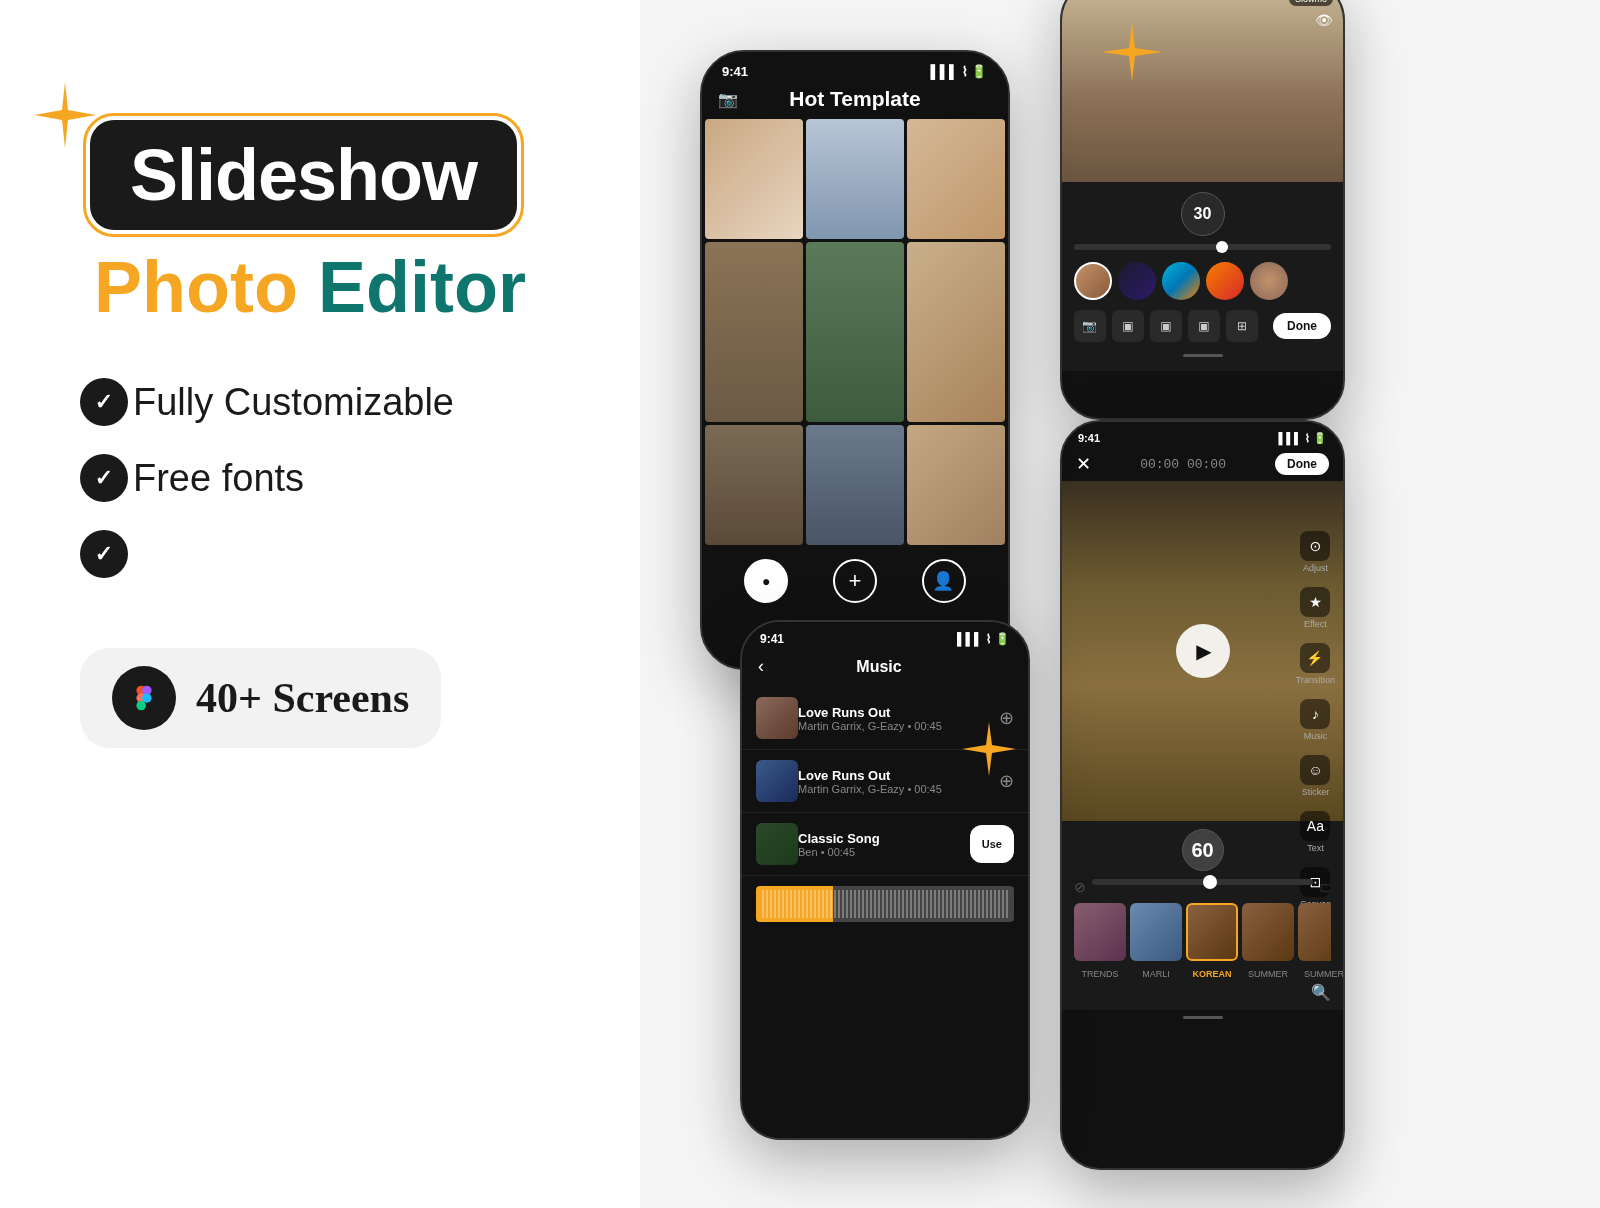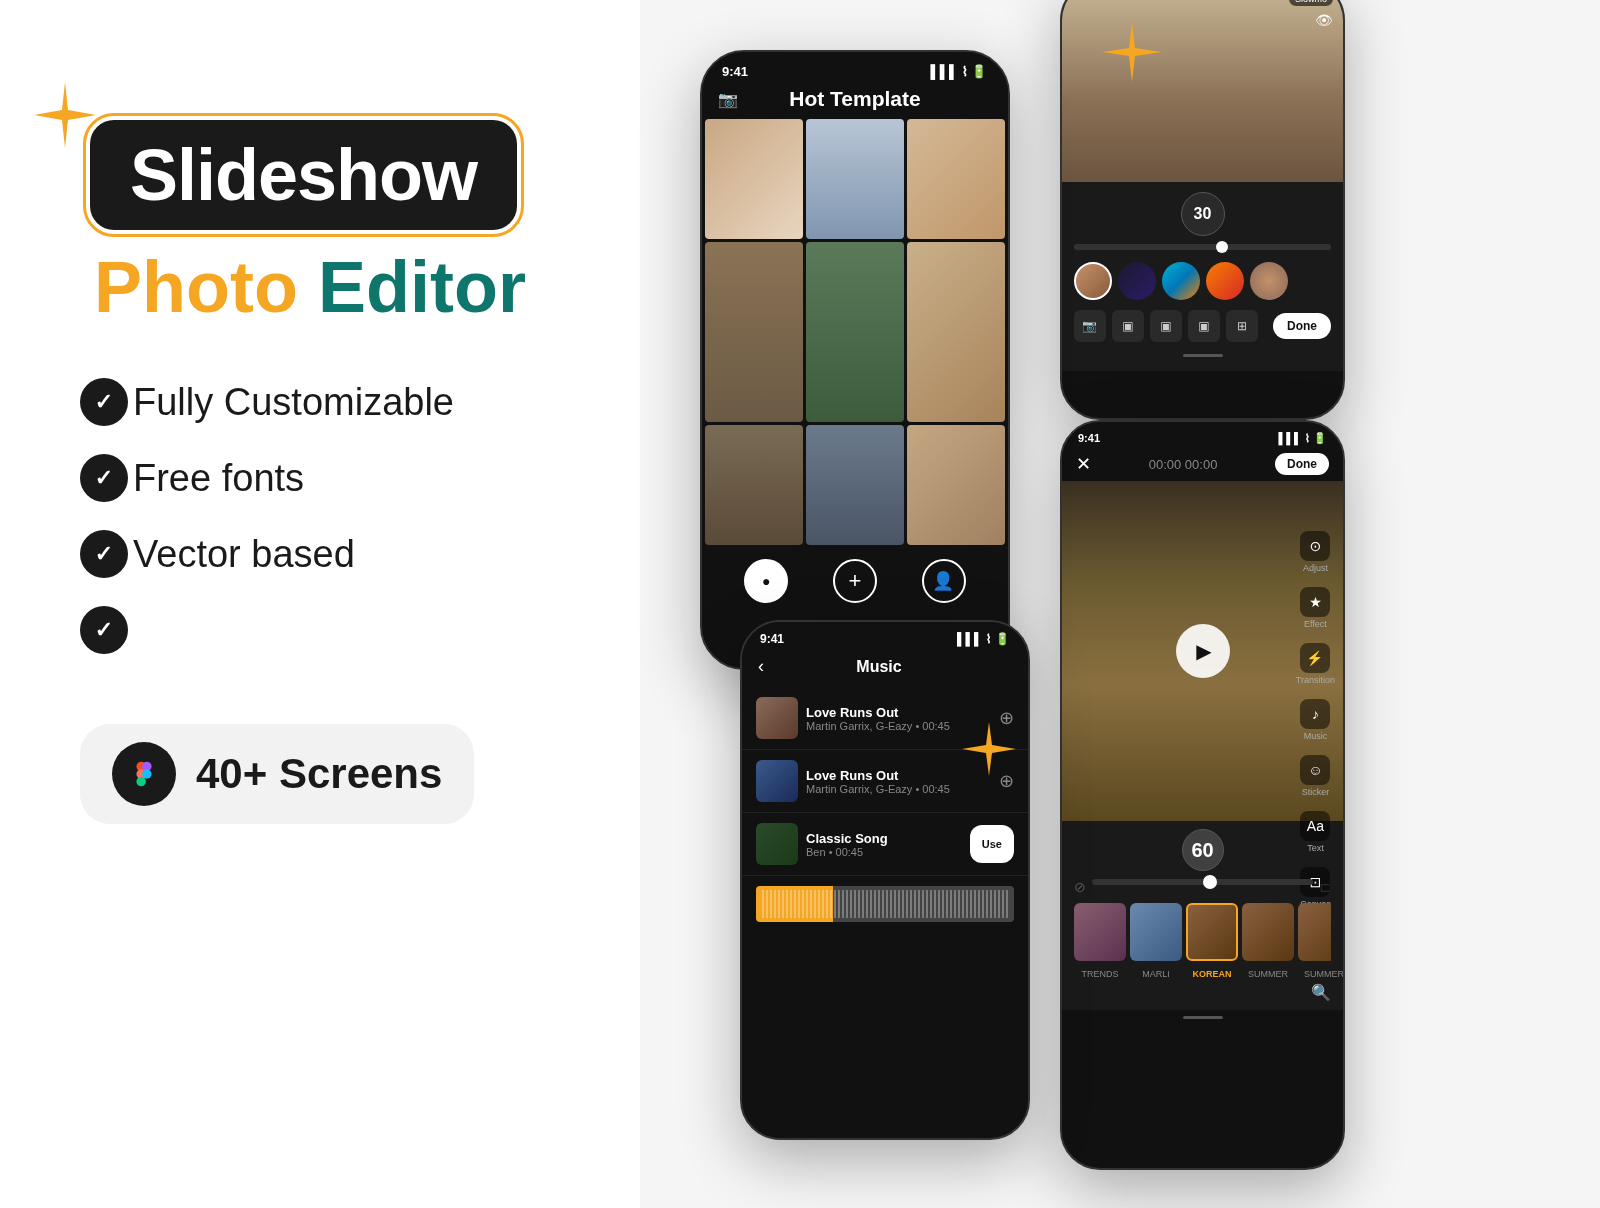--- a/index.html
+++ b/index.html
@@ -123,20 +123,21 @@
 
     .figma-logo {
       width: 36px;
       height: 36px;
     }
 
     .badge-text {
       font-size: 42px;
       font-weight: 700;
       color: #1a1a1a;
+      font-family: Liberation Serif, serif;
     }
 
     
     .right-panel {
       position: absolute;
       left: 640px; top: 0;
       width: 960px;
       height: 1208px;
       background: #f5f5f5;
     }
@@ -411,21 +412,21 @@
       align-items: center;
       justify-content: space-between;
       padding: 6px 16px 10px;
     }
     .music-header-title { font-size: 16px; font-weight: 600; }
     .music-header-back { font-size: 18px; }
 
     .music-track {
       display: flex;
       align-items: center;
-      gap: 8px;
+      gap: 0;
       padding: 10px 14px;
       border-bottom: 1px solid #222;
     }
     .music-thumb {
       width: 42px;
       height: 42px;
       border-radius: 6px;
       flex-shrink: 0;
     }
     .mt1 { background: linear-gradient(135deg, #8a6a5a, #5a3a2a); }
@@ -491,21 +492,21 @@
     .phone-editor .editor-header {
       background: #111;
       color: #fff;
       display: flex;
       align-items: center;
       justify-content: space-between;
       padding: 4px 14px 6px;
       font-size: 13px;
     }
     .editor-x { font-size: 18px; }
-    .editor-time { color: #888; }
+    .editor-time { color: #888; font-family: Liberation Mono, monospace; }
     .editor-done {
       background: #fff;
       color: #111;
       font-size: 12px;
       font-weight: 600;
       padding: 4px 12px;
       border-radius: 12px;
     }
 
     .editor-video {
@@ -652,24 +653,20 @@
   </div>
 
   <div class="features-list">
     <div class="feature-item">
       <div class="check-circle"></div>
       <span class="feature-text">Fully Customizable</span>
     </div>
     <div class="feature-item">
       <div class="check-circle"></div>
       <span class="feature-text">Free fonts</span>
-    </div>
-    <div class="feature-item">
-      <div class="check-circle"></div>
-      <span class="feature-text">Vector based</span>
     </div>
     <div class="feature-item">
       <div class="check-circle"></div>
     </div>
   </div>
 
   <div class="bottom-badge" style="margin-top: 70px;">
     <div class="figma-icon">
 
       <svg class="figma-logo" viewBox="0 0 38 38" fill="none">

